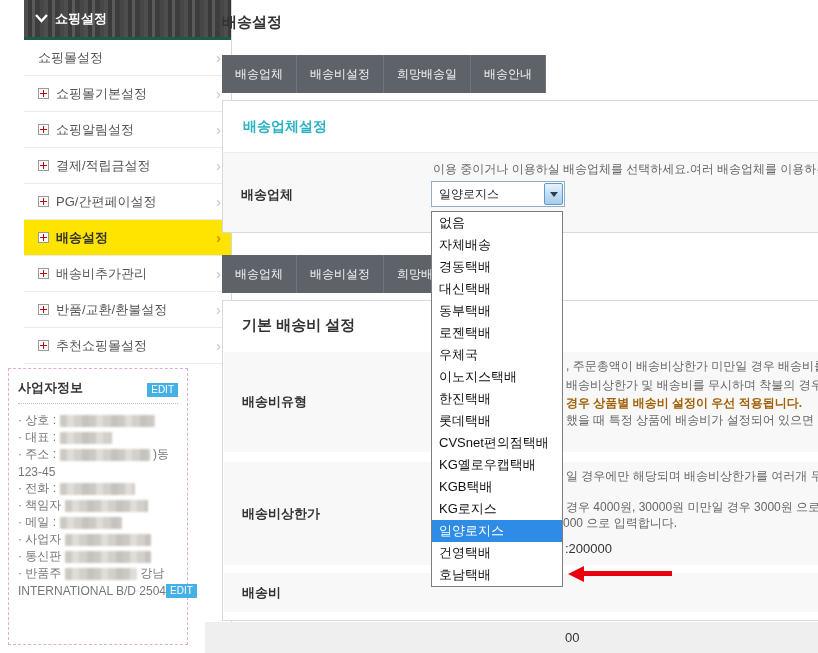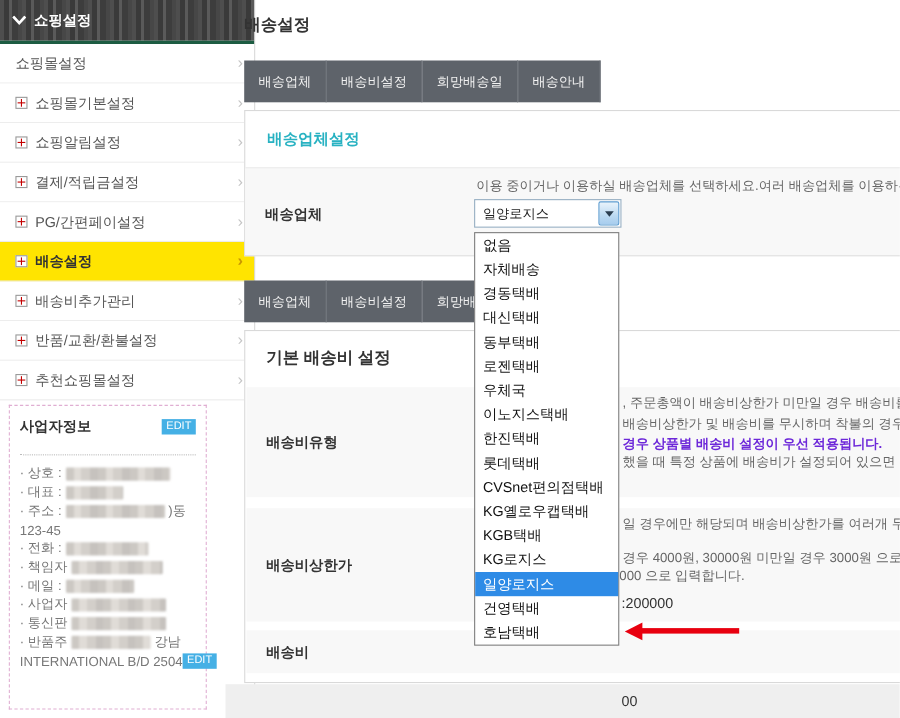--- a/index.html
+++ b/index.html
@@ -3,40 +3,40 @@
 <meta charset="utf-8">
 <style>
   * { box-sizing: border-box; margin: 0; padding: 0; }
   html,body { width: 818px; height: 653px; }
   body {
     position: relative; overflow: hidden; background: #fff;
     font-family: "Liberation Sans", "DejaVu Sans", sans-serif;
     -webkit-font-smoothing: antialiased;
   }
   
-  .sidebar { position:absolute; left:0; top:0; width:232px; height:653px; background:#fff; border-right:1px solid #d6d6d6; }
+  .sidebar { position:absolute; left:0; top:0; width:232px; height:653px; background:#fff; border-right:1px solid #d6d6d6;padding-left:24px; }
   .sb-header {
     height:40px; display:flex; align-items:center; gap:7px; padding-left:11px;
     background: repeating-linear-gradient(90deg,#4e4e4e 0 4px,#3a3a3a 4px 8px,#5a5a5a 8px 11px,#3d3d3d 11px 16px,#474747 16px 20px);
     border-bottom:3px solid #1d5c42; color:#fff; font-size:13px; font-weight:bold;
   }
   .sb-item { height:36px; display:flex; align-items:center; padding:0 10px 0 14px; border-bottom:1px solid #ebebeb; font-size:13px; color:#555; cursor:pointer; background:#fff; }
   .sb-item.active { background:#ffe400; color:#333; font-weight:bold; }
   .plus-ico {
     width:11px; height:11px; margin-right:7px; flex:0 0 11px;
     border:1px solid #9a9a9a;
     background: linear-gradient(#c40000,#c40000) center/7px 1px no-repeat,
                 linear-gradient(#c40000,#c40000) center/1px 7px no-repeat, #fff;
   }
   .sb-label { flex:1 1 auto; white-space:nowrap; overflow:hidden; }
   .sb-chev { color:#c5c5c5; font-size:15px; line-height:1; }
   .sb-item.active .sb-chev { color:#c99700; font-weight:bold; }
   
   .biz { position:absolute; left:8px; top:368px; width:180px; height:277px; border:1px dashed #e0aed2; background:#fff; padding:10px 9px 0 9px; }
-  .biz-title-row { display:flex; align-items:center; justify-content:space-between; margin-bottom:16px; }
+  .biz-title-row { display:flex; align-items:flex-end; justify-content:space-between; margin-bottom:6px; }
   .biz-title { font-size:13px; font-weight:bold; color:#333; }
   .edit-badge { background:#45b0e5; color:#fff; font-size:10px; padding:1px 4px 2px; cursor:pointer; }
   .biz-sep { border-top:1px dotted #bbb; margin-bottom:8px; }
   .biz-line { height:17px; display:flex; align-items:center; font-size:12px; color:#777; white-space:nowrap; }
   .blur { height:12px; margin:0 3px 0 4px; border-radius:1px;
     background: repeating-linear-gradient(90deg,#ccc8c3 0 7px,#e0dcd7 7px 14px,#d3cfca 14px 22px,#c6c2be 22px 29px);
     filter: blur(1.2px);
   }
   
   .page-title { position:absolute; left:222px; top:13px; font-size:15px; font-weight:bold; color:#333; }
@@ -50,21 +50,21 @@
   .row-label { position:absolute; left:18px; font-size:13px; font-weight:bold; color:#333; white-space:nowrap; }
   .panel1-row .row-label { top:33px; }
   .panel2 { top:300px; height:321px; }
   .panel2-header { padding:15px 19px; font-size:15px; font-weight:bold; color:#333; }
   .p2row { position:absolute; left:1px; right:1px; background:#f8f8f8; }
   .p2row1 { top:51px; height:100px; }
   .p2row2 { top:161px; height:103px; }
   .p2row3 { top:272px; height:39px; }
   .p2row .row-label { top:50%; transform:translateY(-50%); }
   .frag { position:absolute; font-size:12px; color:#666; white-space:nowrap; z-index:2; }
-  .frag.bold { font-weight:bold; color:#6d28d9; }
+  .frag.bold { font-weight:bold; color:#a16207; }
   .frag.value { font-size:13px; color:#333; }
   .desc { position:absolute; left:433px; top:161px; font-size:12px; color:#666; white-space:nowrap; z-index:2; }
   
   .select-box { position:absolute; left:431px; top:181px; width:134px; height:26px; background:#fff; border:1px solid #96aec2; display:flex; align-items:center; z-index:5; cursor:pointer; }
   .select-value { flex:1; padding-left:7px; font-size:12px; color:#222; }
   .select-btn { width:19px; height:22px; margin-right:1px; border:1px solid #5b9bd0; border-radius:2px;
     background:linear-gradient(#e9f3fb,#bcdaf2 60%,#a7cdee); display:flex; align-items:center; justify-content:center; }
   .select-btn .tri { width:0; height:0; border-left:4px solid transparent; border-right:4px solid transparent; border-top:5px solid #2b3e50; }
   
   .dropdown { position:absolute; left:431px; top:211px; width:132px; background:#fff; border:1px solid #7d7d7d; z-index:10; }

